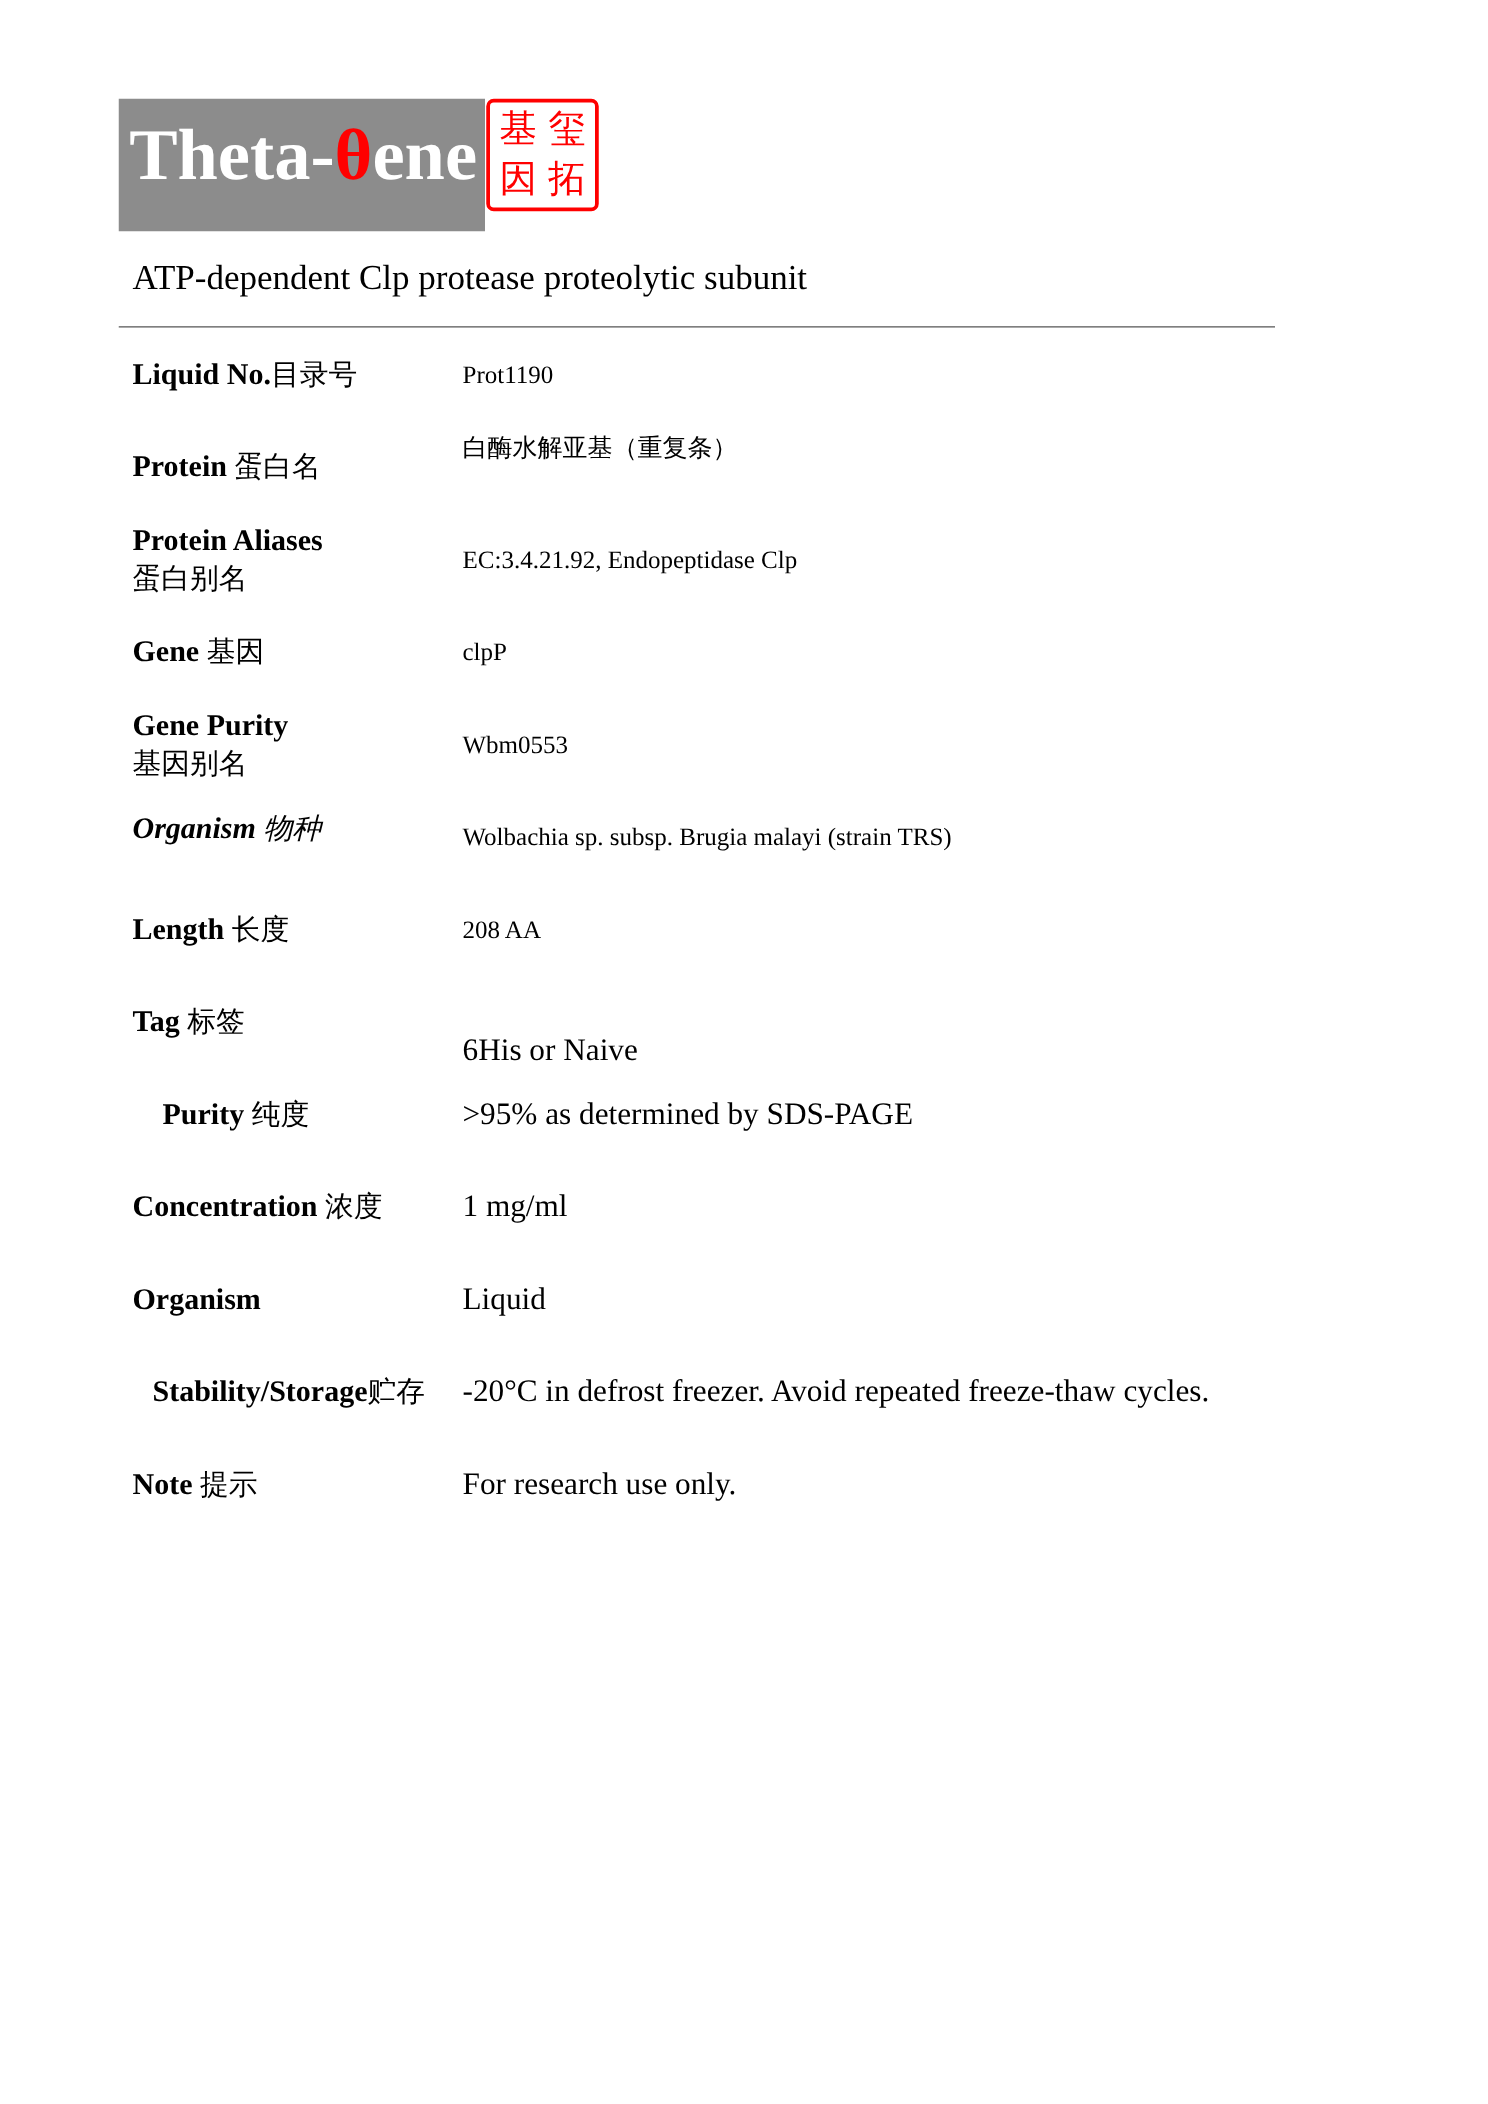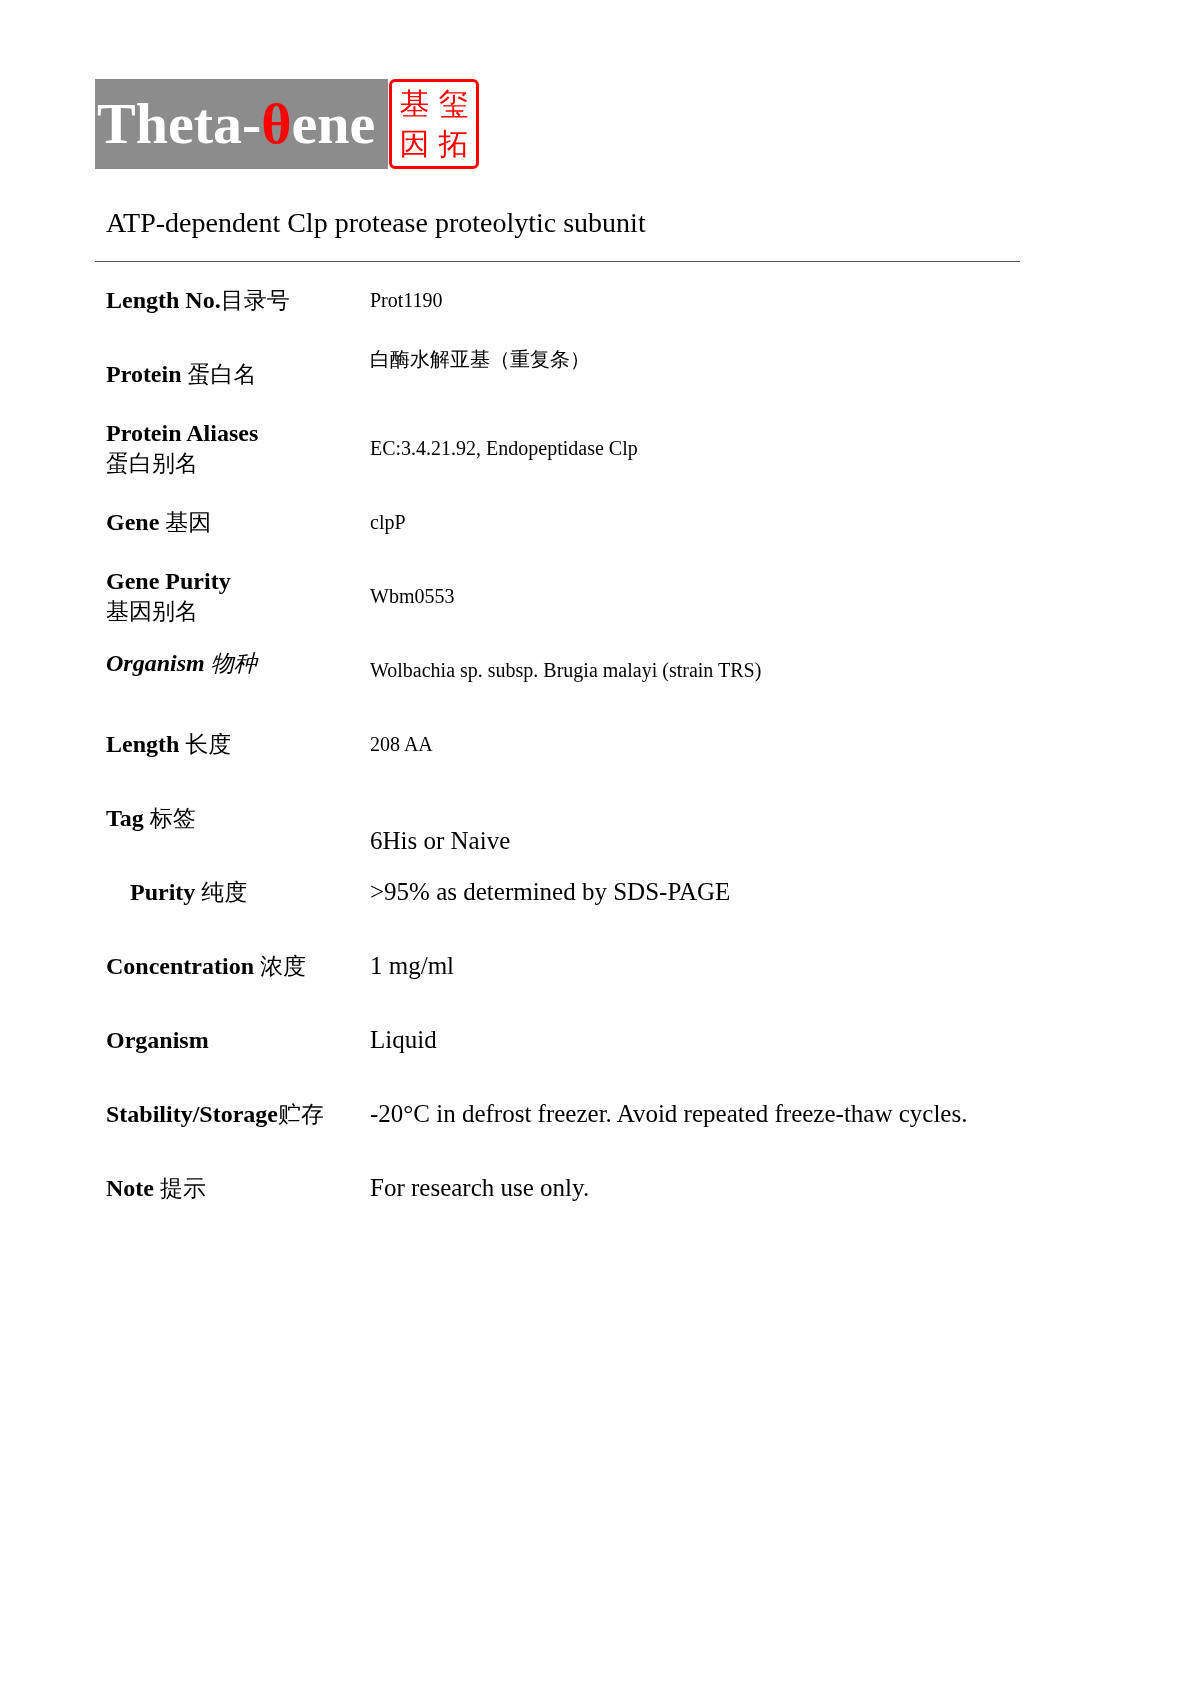--- a/index.html
+++ b/index.html
@@ -18,32 +18,33 @@
     .logo {
       position: absolute;
       left: 95px;
       top: 79px;
       height: 90px;
       display: flex;
       align-items: stretch;
     }
     .logo-text-box {
       width: 293px;
-      height: 90px;
+      height: 106px;
       background: #8c8c8c;
       color: #ffffff;
       font-family: "Liberation Serif", "DejaVu Serif", serif;
       font-weight: bold;
       font-size: 58px;
       line-height: 90px;
       white-space: nowrap;
       overflow: hidden;
       box-sizing: border-box;
       padding-left: 2px;
       letter-spacing: 0px;
+      text-align: center;
     }
     .logo-text-box .theta {
       color: #ff0000;
     }
     .logo-seal {
       width: 90px;
       height: 90px;
       box-sizing: border-box;
       border: 3px solid #ff0000;
       border-radius: 6px;
@@ -127,21 +128,21 @@
   </div>
 </div>
 
 <div class="title">ATP-dependent Clp protease proteolytic subunit</div>
 
 <div class="divider"></div>
 
 <div class="rows">
 
   <div class="row">
-    <div class="label" style="top:285px;"><span>Length No.</span><span class="cn">目录号</span></div>
+    <div class="label" style="top:285px;"><span>Liquid No.</span><span class="cn">目录号</span></div>
     <div class="value small" style="top:286px;">Prot1190</div>
   </div>
 
   <div class="row">
     <div class="label" style="top:359px;"><span>Protein </span><span class="cn">蛋白名</span></div>
     <div class="value small" style="top:345px;">
       <div>白酶水解亚基（重复条）</div>
     </div>
   </div>
 
@@ -190,21 +191,21 @@
     <div class="label" style="top:951px;"><span>Concentration </span><span class="cn">浓度</span></div>
     <div class="value large" style="top:951px;">1 mg/ml</div>
   </div>
 
   <div class="row">
     <div class="label" style="top:1025px;"><span>Organism</span><span class="cn"></span></div>
     <div class="value large" style="top:1025px;">Liquid</div>
   </div>
 
   <div class="row">
-    <div class="label" style="top:1099px;"><span>Stability/Storage</span><span class="cn">贮存</span></div>
+    <div class="label" style="top:1099px;margin-left:16px;"><span>Stability/Storage</span><span class="cn">贮存</span></div>
     <div class="value large" style="top:1099px;">-20°C in defrost freezer. Avoid repeated freeze-thaw cycles.</div>
   </div>
 
   <div class="row">
     <div class="label" style="top:1173px;"><span>Note </span><span class="cn">提示</span></div>
     <div class="value large" style="top:1173px;">For research use only.</div>
   </div>
 
 </div>
 

